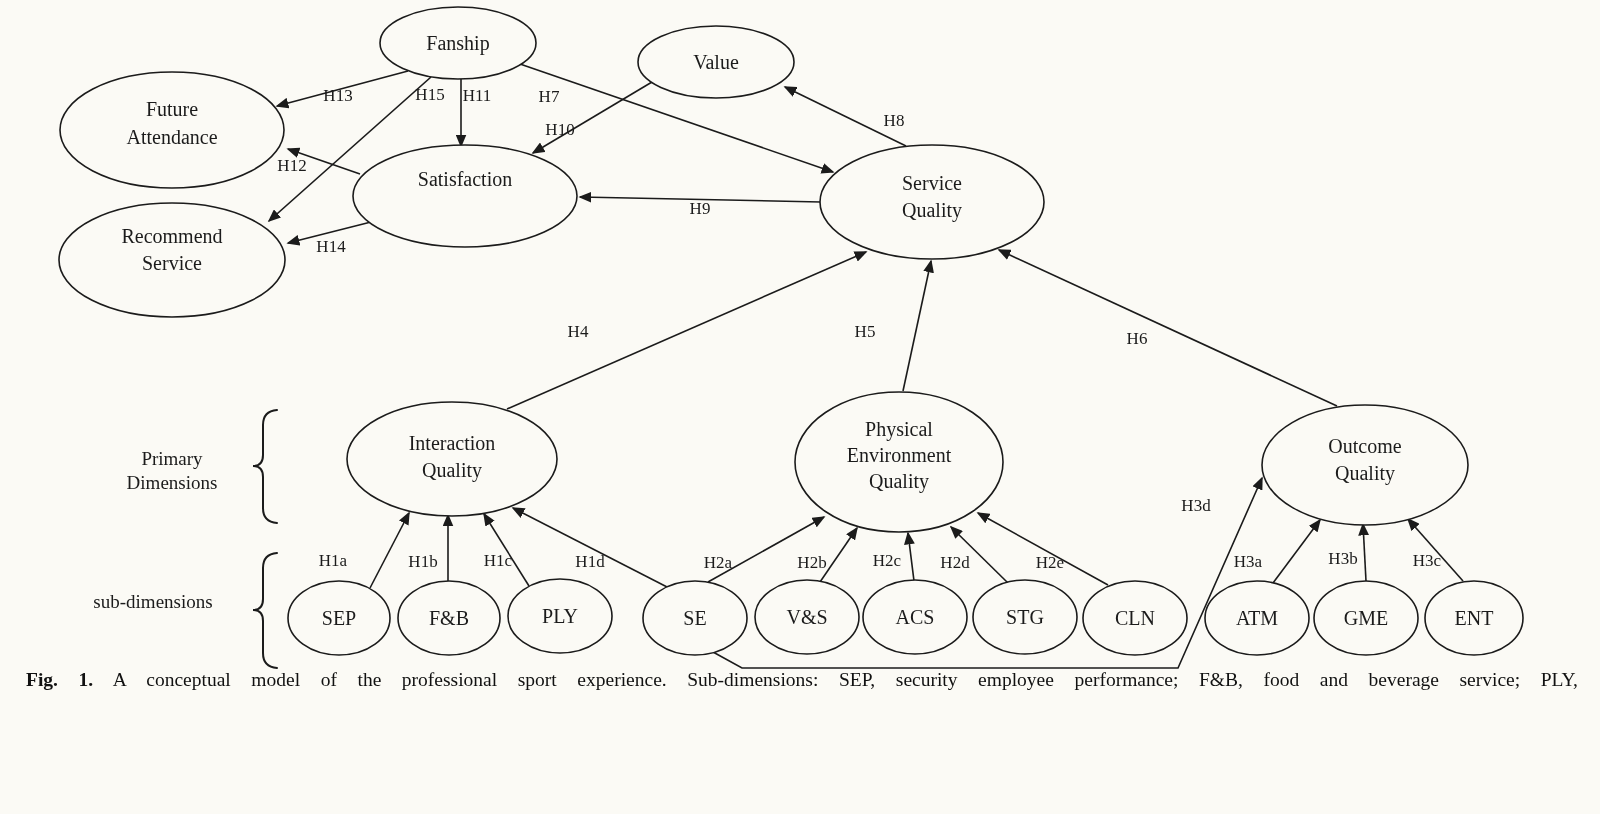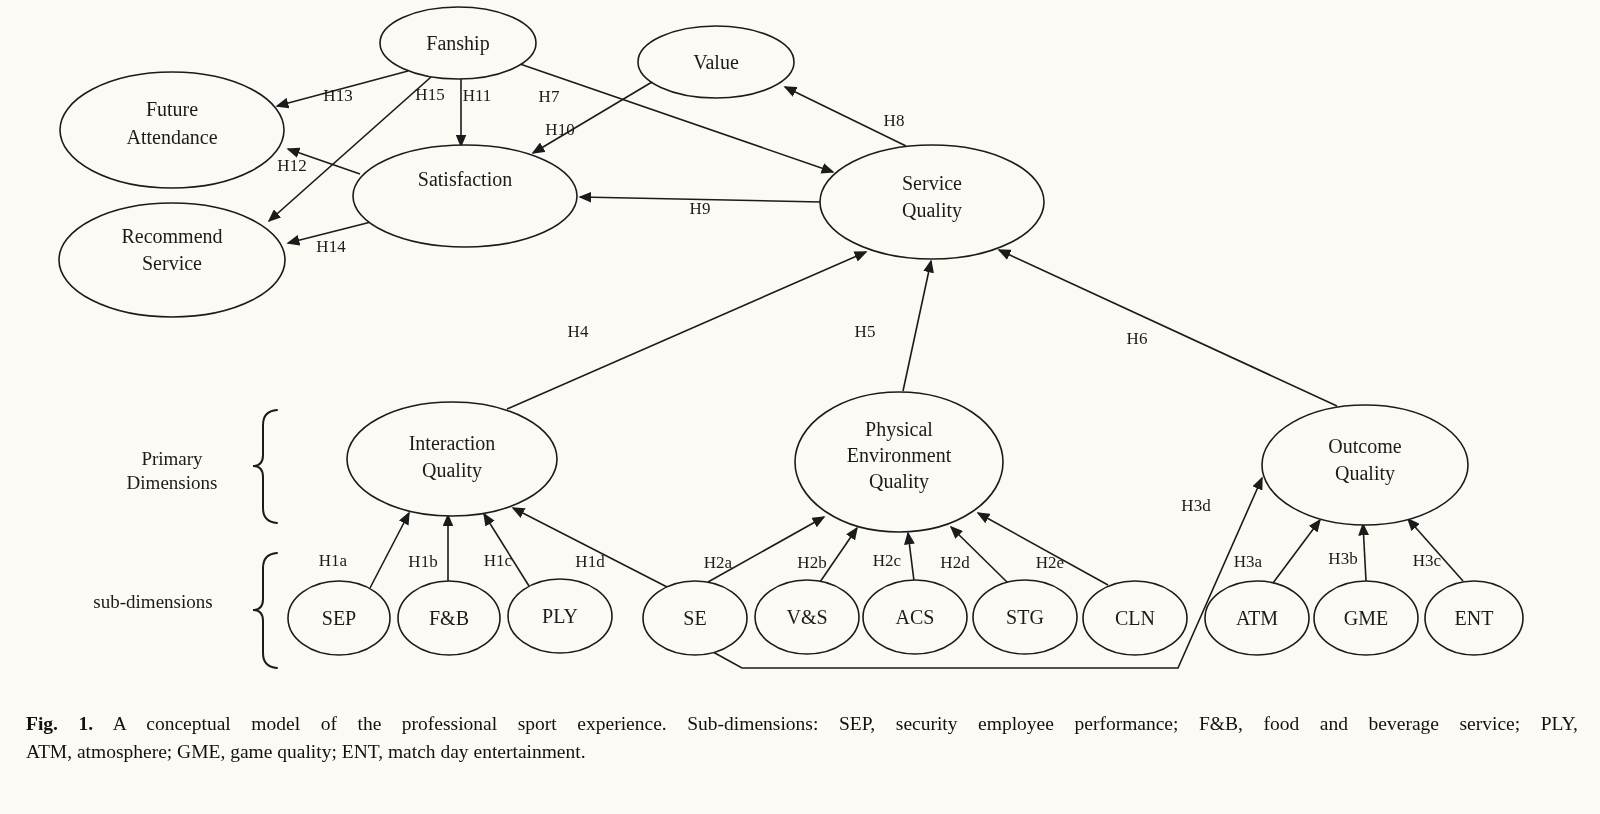--- a/index.html
+++ b/index.html
@@ -11,21 +11,21 @@
   }
   #diagram{position:absolute;left:0;top:0;}
   svg text{fill:#1b1b1b;}
   .node-label{font-size:20px;text-anchor:middle;}
   .hyp-label{font-size:17px;text-anchor:middle;}
   .group-label{font-size:19px;text-anchor:middle;}
   .edge{stroke:#1b1b1b;stroke-width:1.6;fill:none;}
   .shape{stroke:#1b1b1b;stroke-width:1.6;fill:#fbfaf5;}
   .brace{stroke:#1b1b1b;stroke-width:2;fill:none;stroke-linecap:round;}
   #caption{
-    position:absolute;left:26px;top:710px;width:1552px;
+    position:absolute;left:26px;top:666px;width:1552px;
     font-size:19.5px;line-height:28px;color:#111;
   }
   .cap-line{white-space:normal;}
   .cap-just{text-align:justify;text-align-last:justify;}
   .cap-bold{font-weight:bold;}
 </style>
 </head>
 <body>
 
 <svg id="diagram" width="1600" height="680" viewBox="0 0 1600 680">
@@ -152,14 +152,13 @@
     <text class="group-label" x="172" y="465">Primary</text>
     <text class="group-label" x="172" y="489">Dimensions</text>
     <text class="group-label" x="153" y="608">sub-dimensions</text>
     <path class="brace" d="M 277 410 Q 263 411 263 425 L 263 455 Q 263 466 253 466 Q 263 466 263 477 L 263 508 Q 263 522 277 523"></path>
     <path class="brace" d="M 277 553 Q 263 554 263 568 L 263 599 Q 263 610 253 610 Q 263 610 263 621 L 263 653 Q 263 667 277 668"></path>
   </g>
 </svg>
 
 <div id="caption">
   <div class="cap-line cap-just"><span class="cap-bold">Fig. 1.</span><span> A conceptual model of the professional sport experience. Sub-dimensions: SEP, security employee performance; F&amp;B, food and beverage service; PLY,</span></div>
-  <div class="cap-line">ATM, atmosphere; GME, game quality; ENT, match day entertainment.</div>
 </div>
 
 </body></html>

